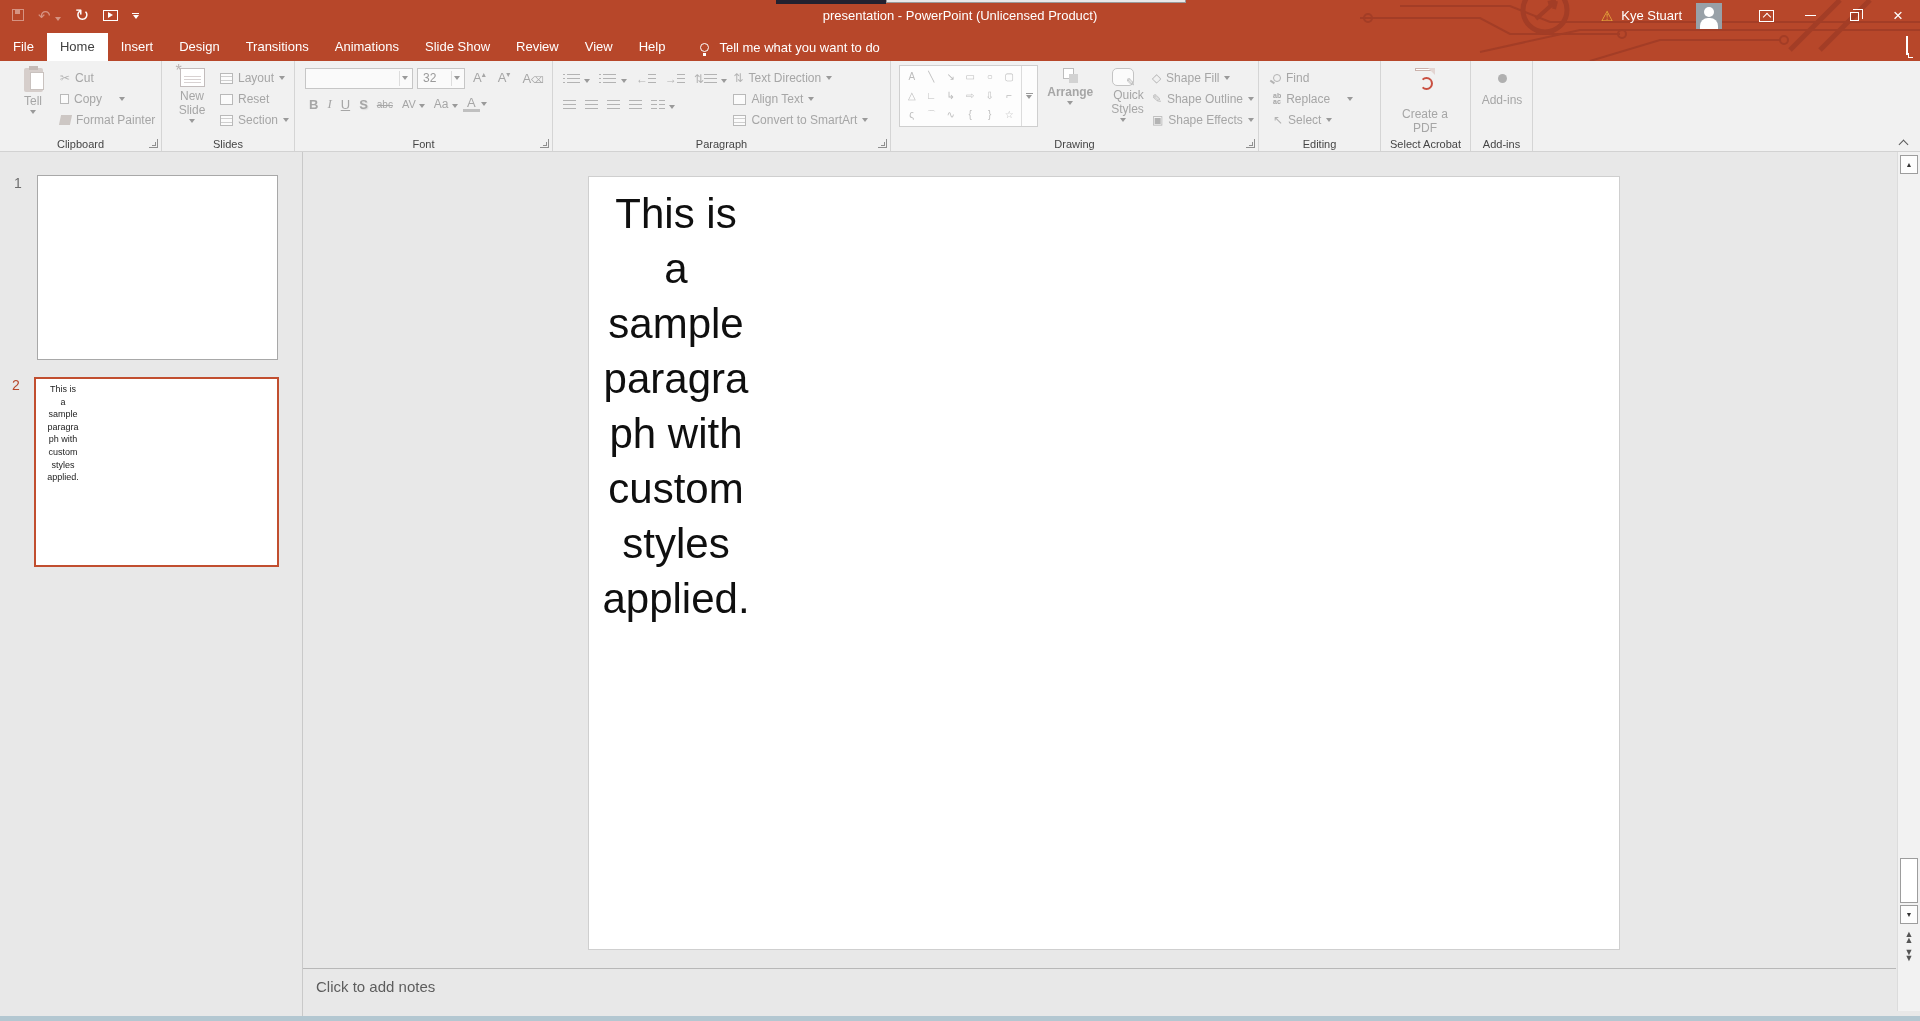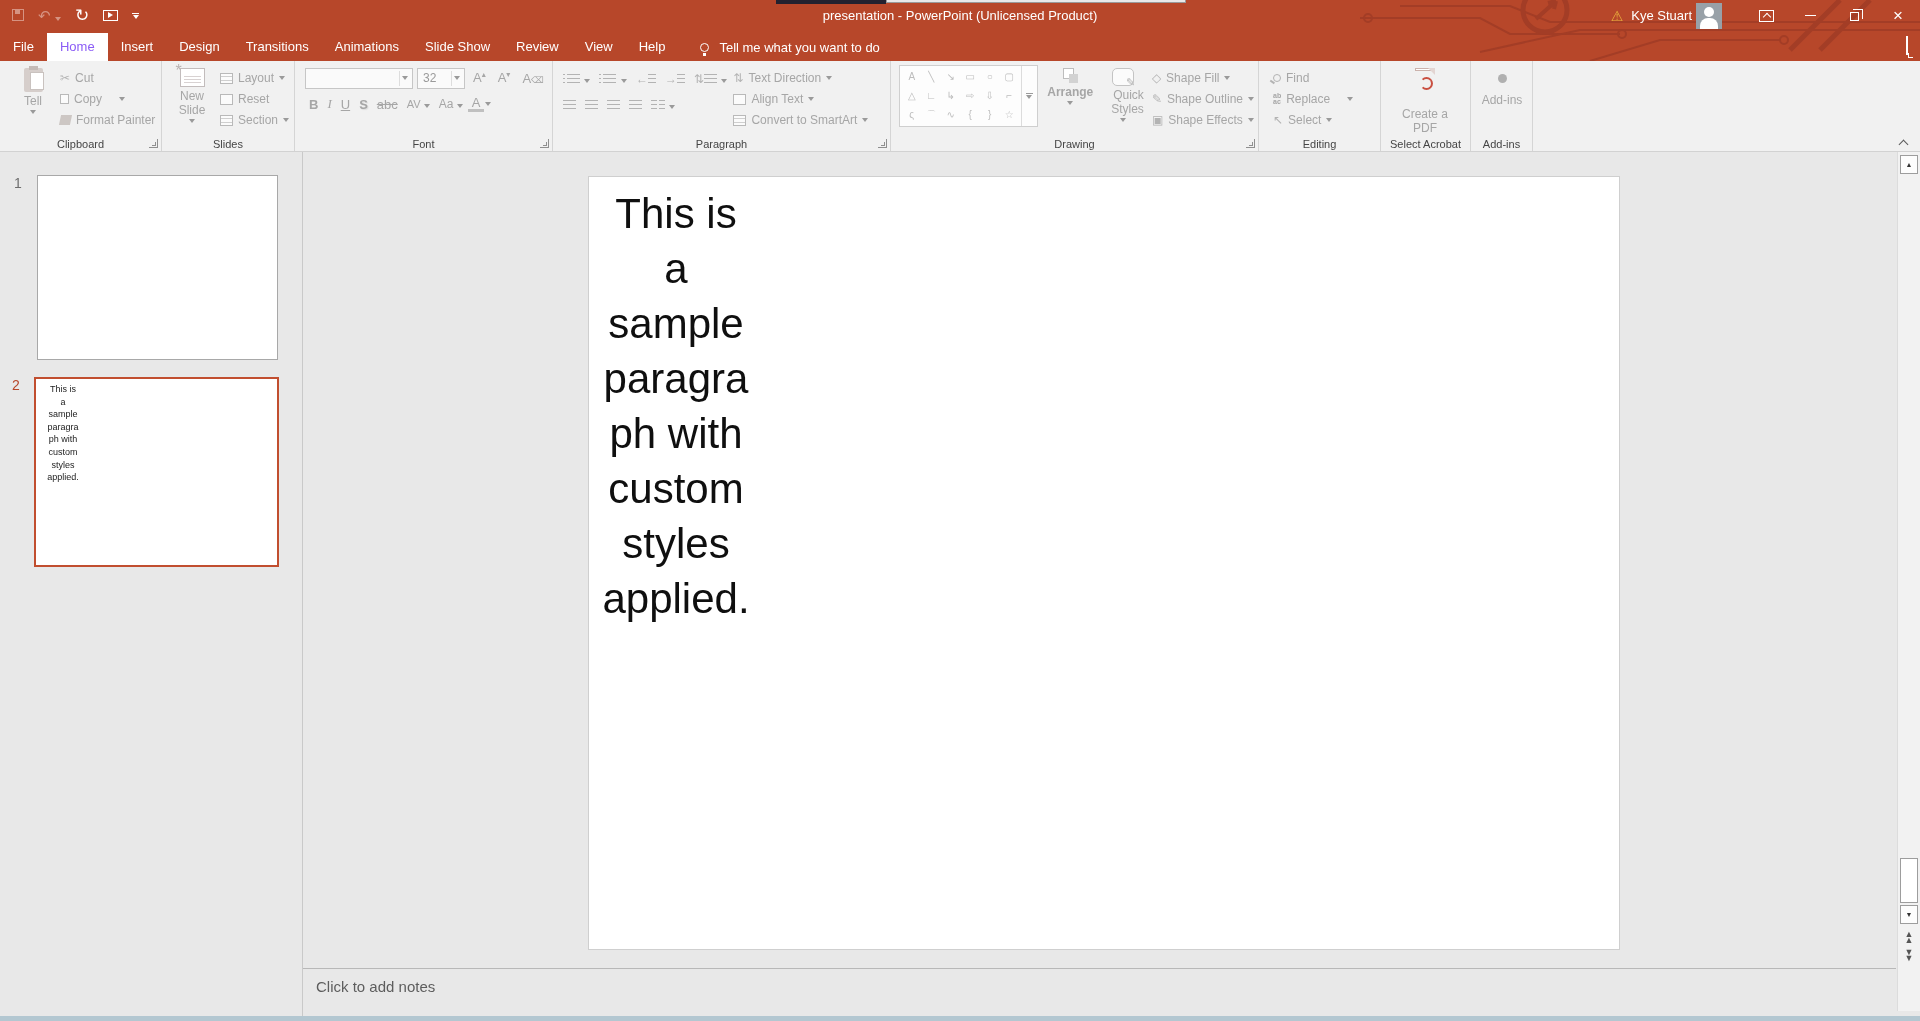--- a/index.html
+++ b/index.html
@@ -22,35 +22,35 @@
   .icon-save::before { content:""; position:absolute; left:2px; top:0; width:5px; height:4px; background:#d69382; }
   .icon-slideshow { display:inline-block; width:15px; height:11px; border:1.5px solid #fff; position:relative; }
   .icon-slideshow::before { content:""; position:absolute; left:4px; top:1px; width:0; height:0; border-left:5px solid #fff; border-top:3px solid transparent; border-bottom:3px solid transparent; }
   .chv { display:inline-block; width:0; height:0; border-left:3px solid transparent; border-right:3px solid transparent; border-top:4px solid #9a9a9a; }
   .chv.w { border-top-color:#fff; }
   .chv.p { border-top-color:#d69382; }
   .qat-more { display:inline-flex; flex-direction:column; align-items:center; gap:1px; }
   .qat-more i { display:block; width:7px; height:1px; background:#fff; }
   .tb-right { position:absolute; right:0; top:0; height:31px; display:flex; align-items:center; gap:0; z-index:7; }
   .warn { color:#edb63e; font-size:14px; margin-right:8px; }
-  .uname { color:#fff; font-size:13px; margin-right:4px; }
+  .uname { color:#fff; font-size:13px; margin-right:14px; }
   .avatar { width:26px; height:26px; background:#98a1a8; position:relative; overflow:hidden; margin-right:22px; }
   .avatar::before { content:""; position:absolute; left:8px; top:4px; width:10px; height:10px; border-radius:50%; background:#fff; }
   .avatar::after { content:""; position:absolute; left:4px; top:15px; width:18px; height:12px; border-radius:8px 8px 0 0; background:#fff; }
   .wbtn { width:44px; height:31px; display:flex; align-items:center; justify-content:center; color:#fff; }
   .icon-ribbonopts { width:15px; height:12px; border:1px solid #fff; position:relative; }
   .icon-ribbonopts::before { content:""; position:absolute; left:4px; top:3px; width:5px; height:5px; border-left:1px solid #fff; border-top:1px solid #fff; transform:rotate(45deg); }
   .icon-min { width:11px; height:1px; background:#fff; }
   .icon-restore { width:9px; height:9px; border:1px solid #fff; position:relative; margin-top:2px; }
   .icon-restore::before { content:""; position:absolute; left:2px; top:-4px; width:9px; height:9px; border:1px solid #fff; border-bottom:none; border-left:none; }
   .icon-close { font-size:17px; line-height:1; font-weight:400; }
   
   .tabrow { position:absolute; left:0; top:31px; width:1920px; height:30px; background:#b7472a; display:flex; align-items:flex-end; z-index:4; }
   .tab { height:28px; line-height:28px; padding:0 13px; color:#fff; font-size:13px; cursor:default; }
-  .tab.active { background:#fff; color:#8b5cf6; }
+  .tab.active { background:#fff; color:#404040; }
   .tellme { display:flex; align-items:center; gap:10px; color:#fff; font-size:13px; height:28px; margin-left:22px; }
   .icon-bulb { width:9px; height:9px; border:1.5px solid #fff; border-radius:50%; position:relative; }
   .icon-bulb::after { content:""; position:absolute; left:1.5px; top:9px; width:3px; height:3px; background:#fff; }
   .icon-comment { width:17px; height:12px; border:1.5px solid #fff; position:relative; }
   .icon-comment::after { content:""; position:absolute; left:1px; bottom:-4px; width:4px; height:4px; background:#b7472a; border-left:1.5px solid #fff; border-bottom:1.5px solid #fff; }
   .tab-spacer { flex:1; }
   .comment-wrap { margin-right:12px; margin-bottom:6px; }
   
   .ribbon { position:absolute; left:0; top:61px; width:1920px; height:91px; background:#f1f1f1; border-bottom:1px solid #d2d2d2; display:flex; z-index:3; color:#a6a6a6; }
   .rgroup { position:relative; border-right:1px solid #d5d5d5; padding:4px 4px 16px 4px; flex:none; }
@@ -267,21 +267,21 @@
       </span>
       <span class="fbtn"><span>A</span><span class="sup">▴</span></span>
       <span class="fbtn"><span>A</span><span class="sup">▾</span></span>
       <span class="fbtn"><span>A</span><span style="font-size:9px;">⌫</span></span>
     </div>
     <div class="fontrow" style="gap:1px;">
       <span class="fbtn" style="font-weight:bold;">B</span>
       <span class="fbtn" style="font-style:italic;font-family:'Liberation Serif',serif;">I</span>
       <span class="fbtn" style="text-decoration:underline;">U</span>
       <span class="fbtn" style="text-shadow:1px 1px 1px #ddd;font-weight:bold;">S</span>
-      <span class="fbtn" style="text-decoration:line-through;font-size:13px;">abc</span>
+      <span class="fbtn" style="text-decoration:line-through;font-size:10px;">abc</span>
       <span class="fbtn" style="font-size:11px;"><span>AV</span> <span class="chv"></span></span>
       <span class="fbtn" style="font-size:12px;"><span>Aa</span> <span class="chv"></span></span>
       <span class="fbtn" style="border-bottom:3px solid #c0c0c0;line-height:12px;">A</span>
       <span class="chv"></span>
     </div>
     <div class="glabel">Font</div>
     <span class="launcher"></span>
   </div>
 
   <div class="rgroup" style="width:338px; padding-left:10px; display:flex;">

